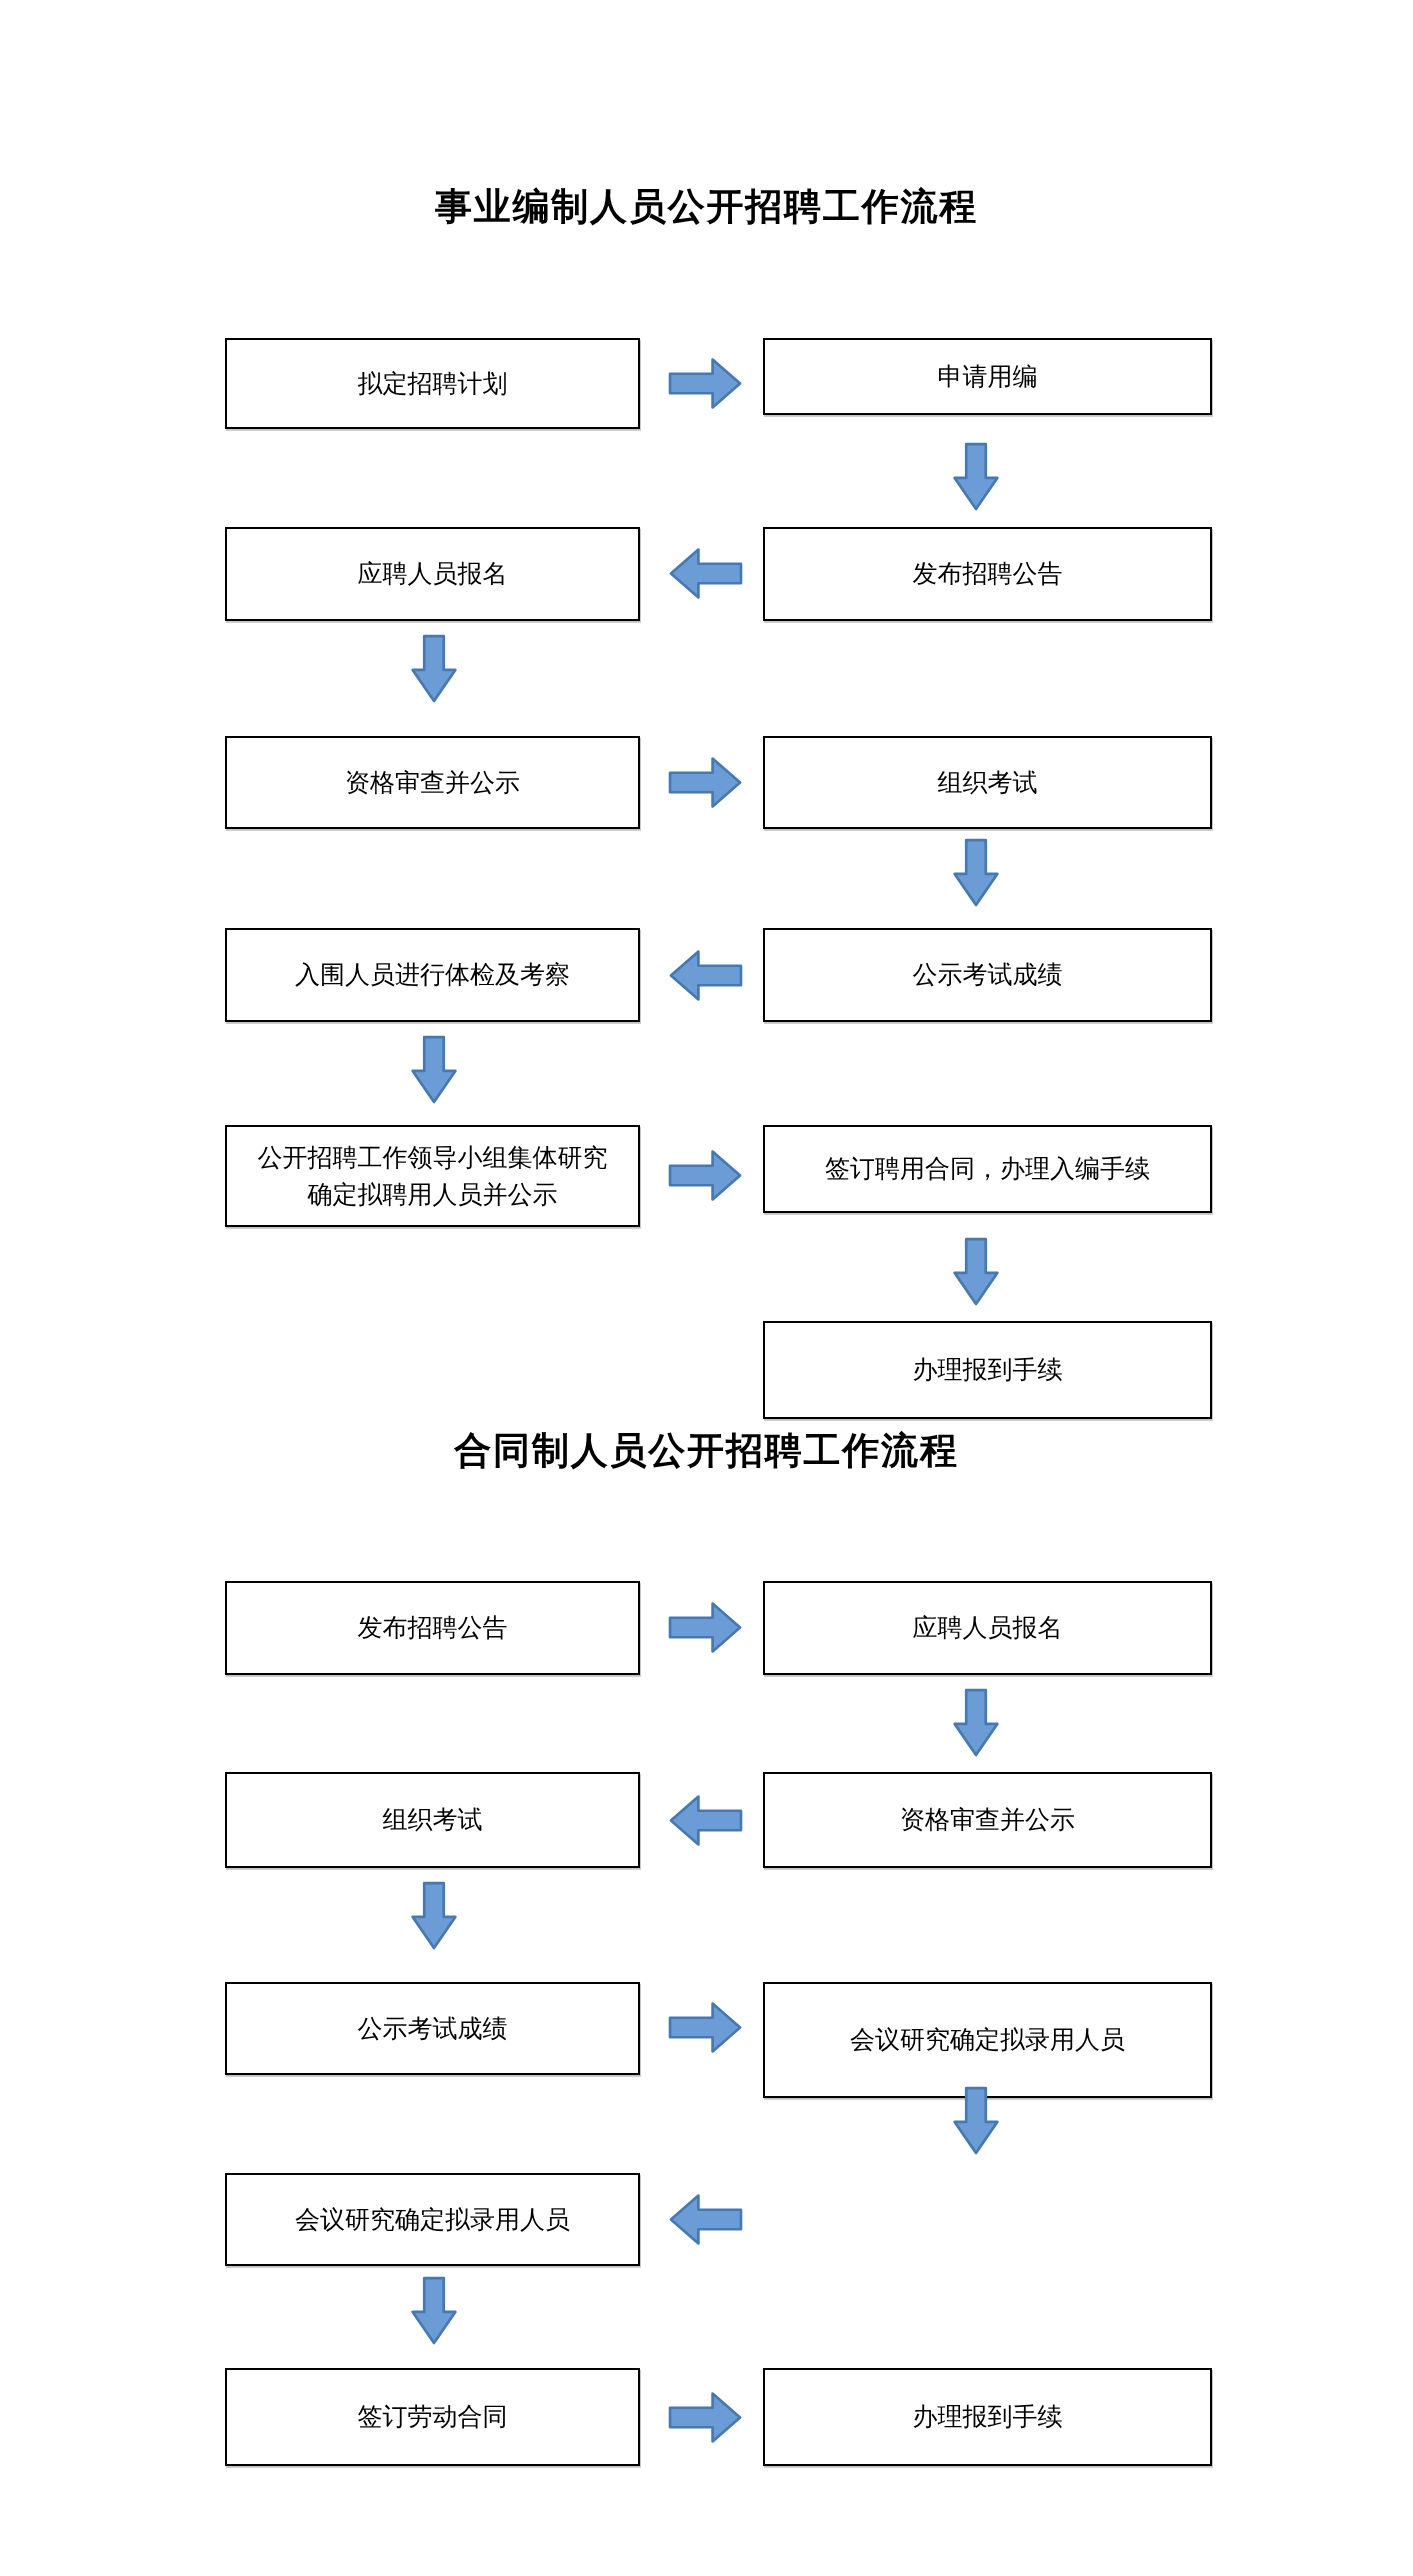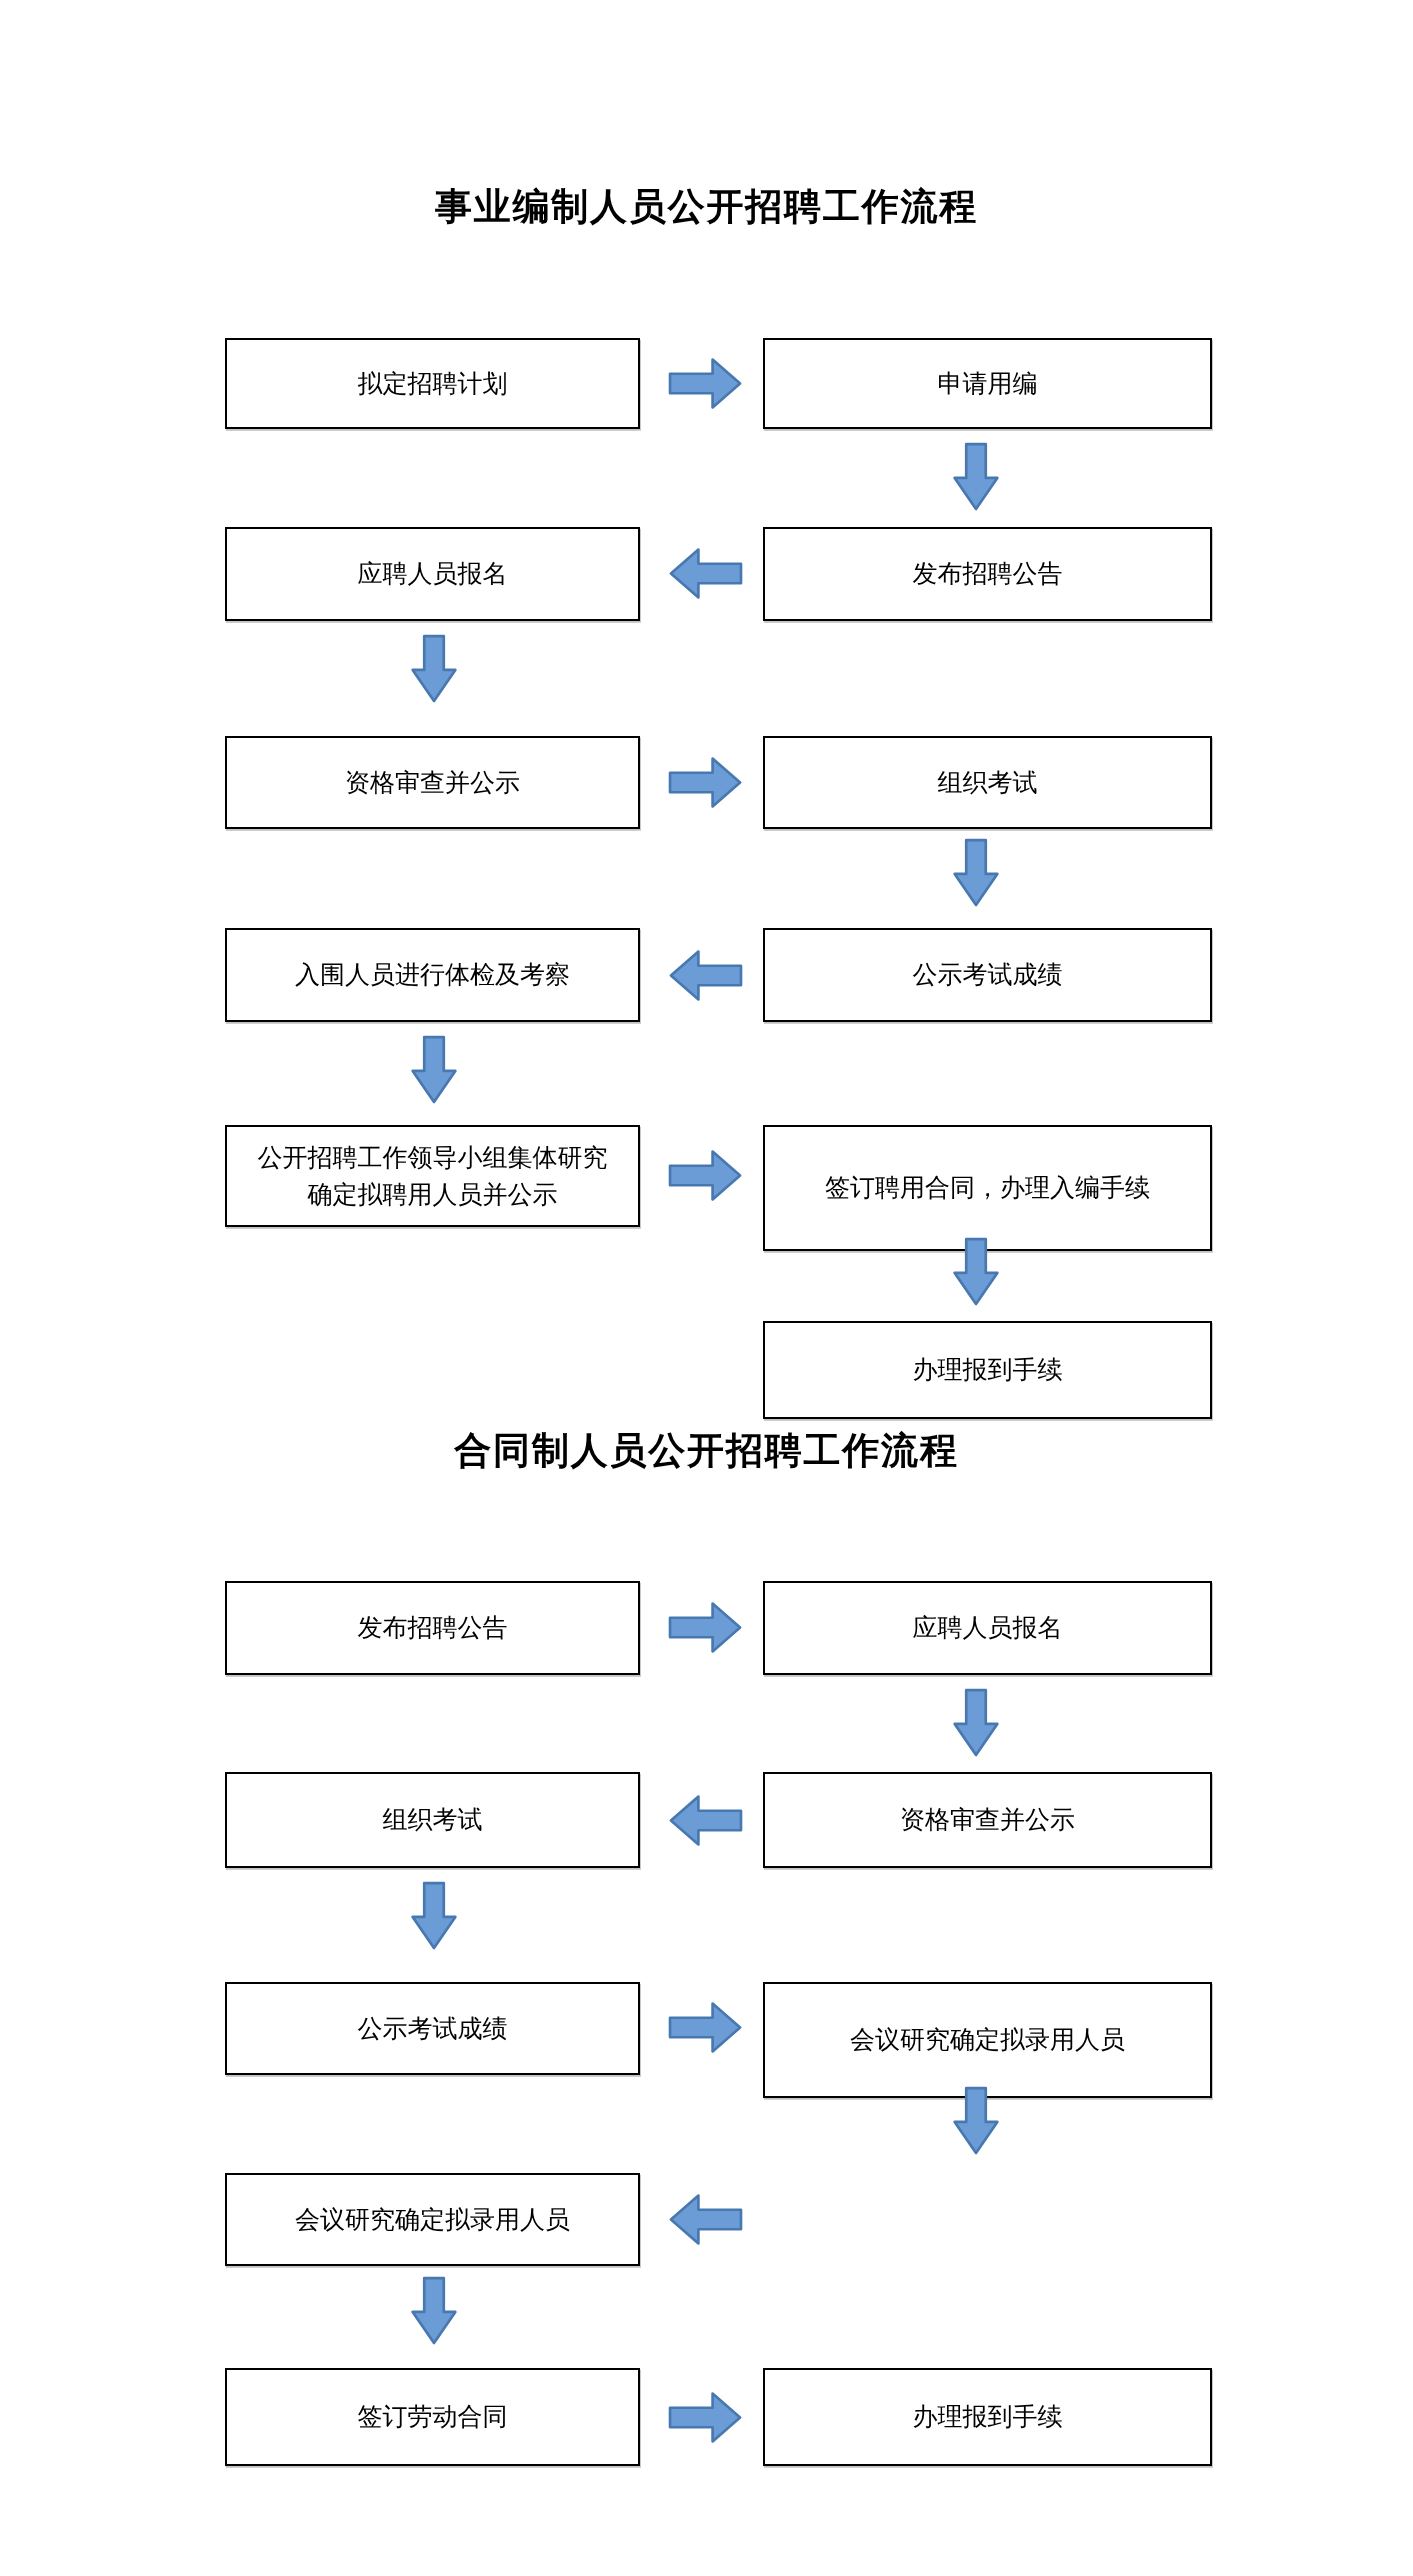--- a/index.html
+++ b/index.html
@@ -49,21 +49,21 @@
 <div class="page">
 
   <div class="title" style="top:141px">事业编制人员公开招聘工作流程</div>
 
   <div class="box col-l" style="top:297px;height:91px">拟定招聘计划</div>
   <div class="arrow" style="left:668px;top:315px">
     <svg width="75" height="55" viewBox="0 0 84 62">
         <polygon points="2,20 50,20 50,4 81,31 50,58 50,42 2,42" fill="#6B9CD6" stroke="#4878B0" stroke-width="3" stroke-linejoin="round"></polygon>
       </svg>
   </div>
-  <div class="box col-r" style="top:297px;height:91px">申请用编</div>
+  <div class="box col-r" style="top:297px;height:77px">申请用编</div>
 
   <div class="arrow" style="left:952px;top:401px">
     <svg width="48" height="70" viewBox="0 0 54 78">
         <polygon points="16,2 38,2 38,40 51,40 27,75 3,40 16,40" fill="#6B9CD6" stroke="#4878B0" stroke-width="3" stroke-linejoin="round"></polygon>
       </svg>
   </div>
 
   <div class="box col-l" style="top:486px;height:94px">应聘人员报名</div>
   <div class="arrow" style="left:668px;top:505px">
     <svg width="75" height="55" viewBox="0 0 84 62">
@@ -106,21 +106,21 @@
       </svg>
   </div>
 
   <div class="box col-l" style="top:1084px;height:102px">公开招聘工作领导小组集体研究
 确定拟聘用人员并公示</div>
   <div class="arrow" style="left:668px;top:1107px">
     <svg width="75" height="55" viewBox="0 0 84 62">
         <polygon points="2,20 50,20 50,4 81,31 50,58 50,42 2,42" fill="#6B9CD6" stroke="#4878B0" stroke-width="3" stroke-linejoin="round"></polygon>
       </svg>
   </div>
-  <div class="box col-r" style="top:1084px;height:126px">签订聘用合同，办理入编手续</div>
+  <div class="box col-r" style="top:1084px;height:88px">签订聘用合同，办理入编手续</div>
 
   <div class="arrow" style="left:952px;top:1196px">
     <svg width="48" height="70" viewBox="0 0 54 78">
         <polygon points="16,2 38,2 38,40 51,40 27,75 3,40 16,40" fill="#6B9CD6" stroke="#4878B0" stroke-width="3" stroke-linejoin="round"></polygon>
       </svg>
   </div>
 
   <div class="box col-r" style="top:1280px;height:98px">办理报到手续</div>
 
   <div class="title" style="top:1385px">合同制人员公开招聘工作流程</div>

